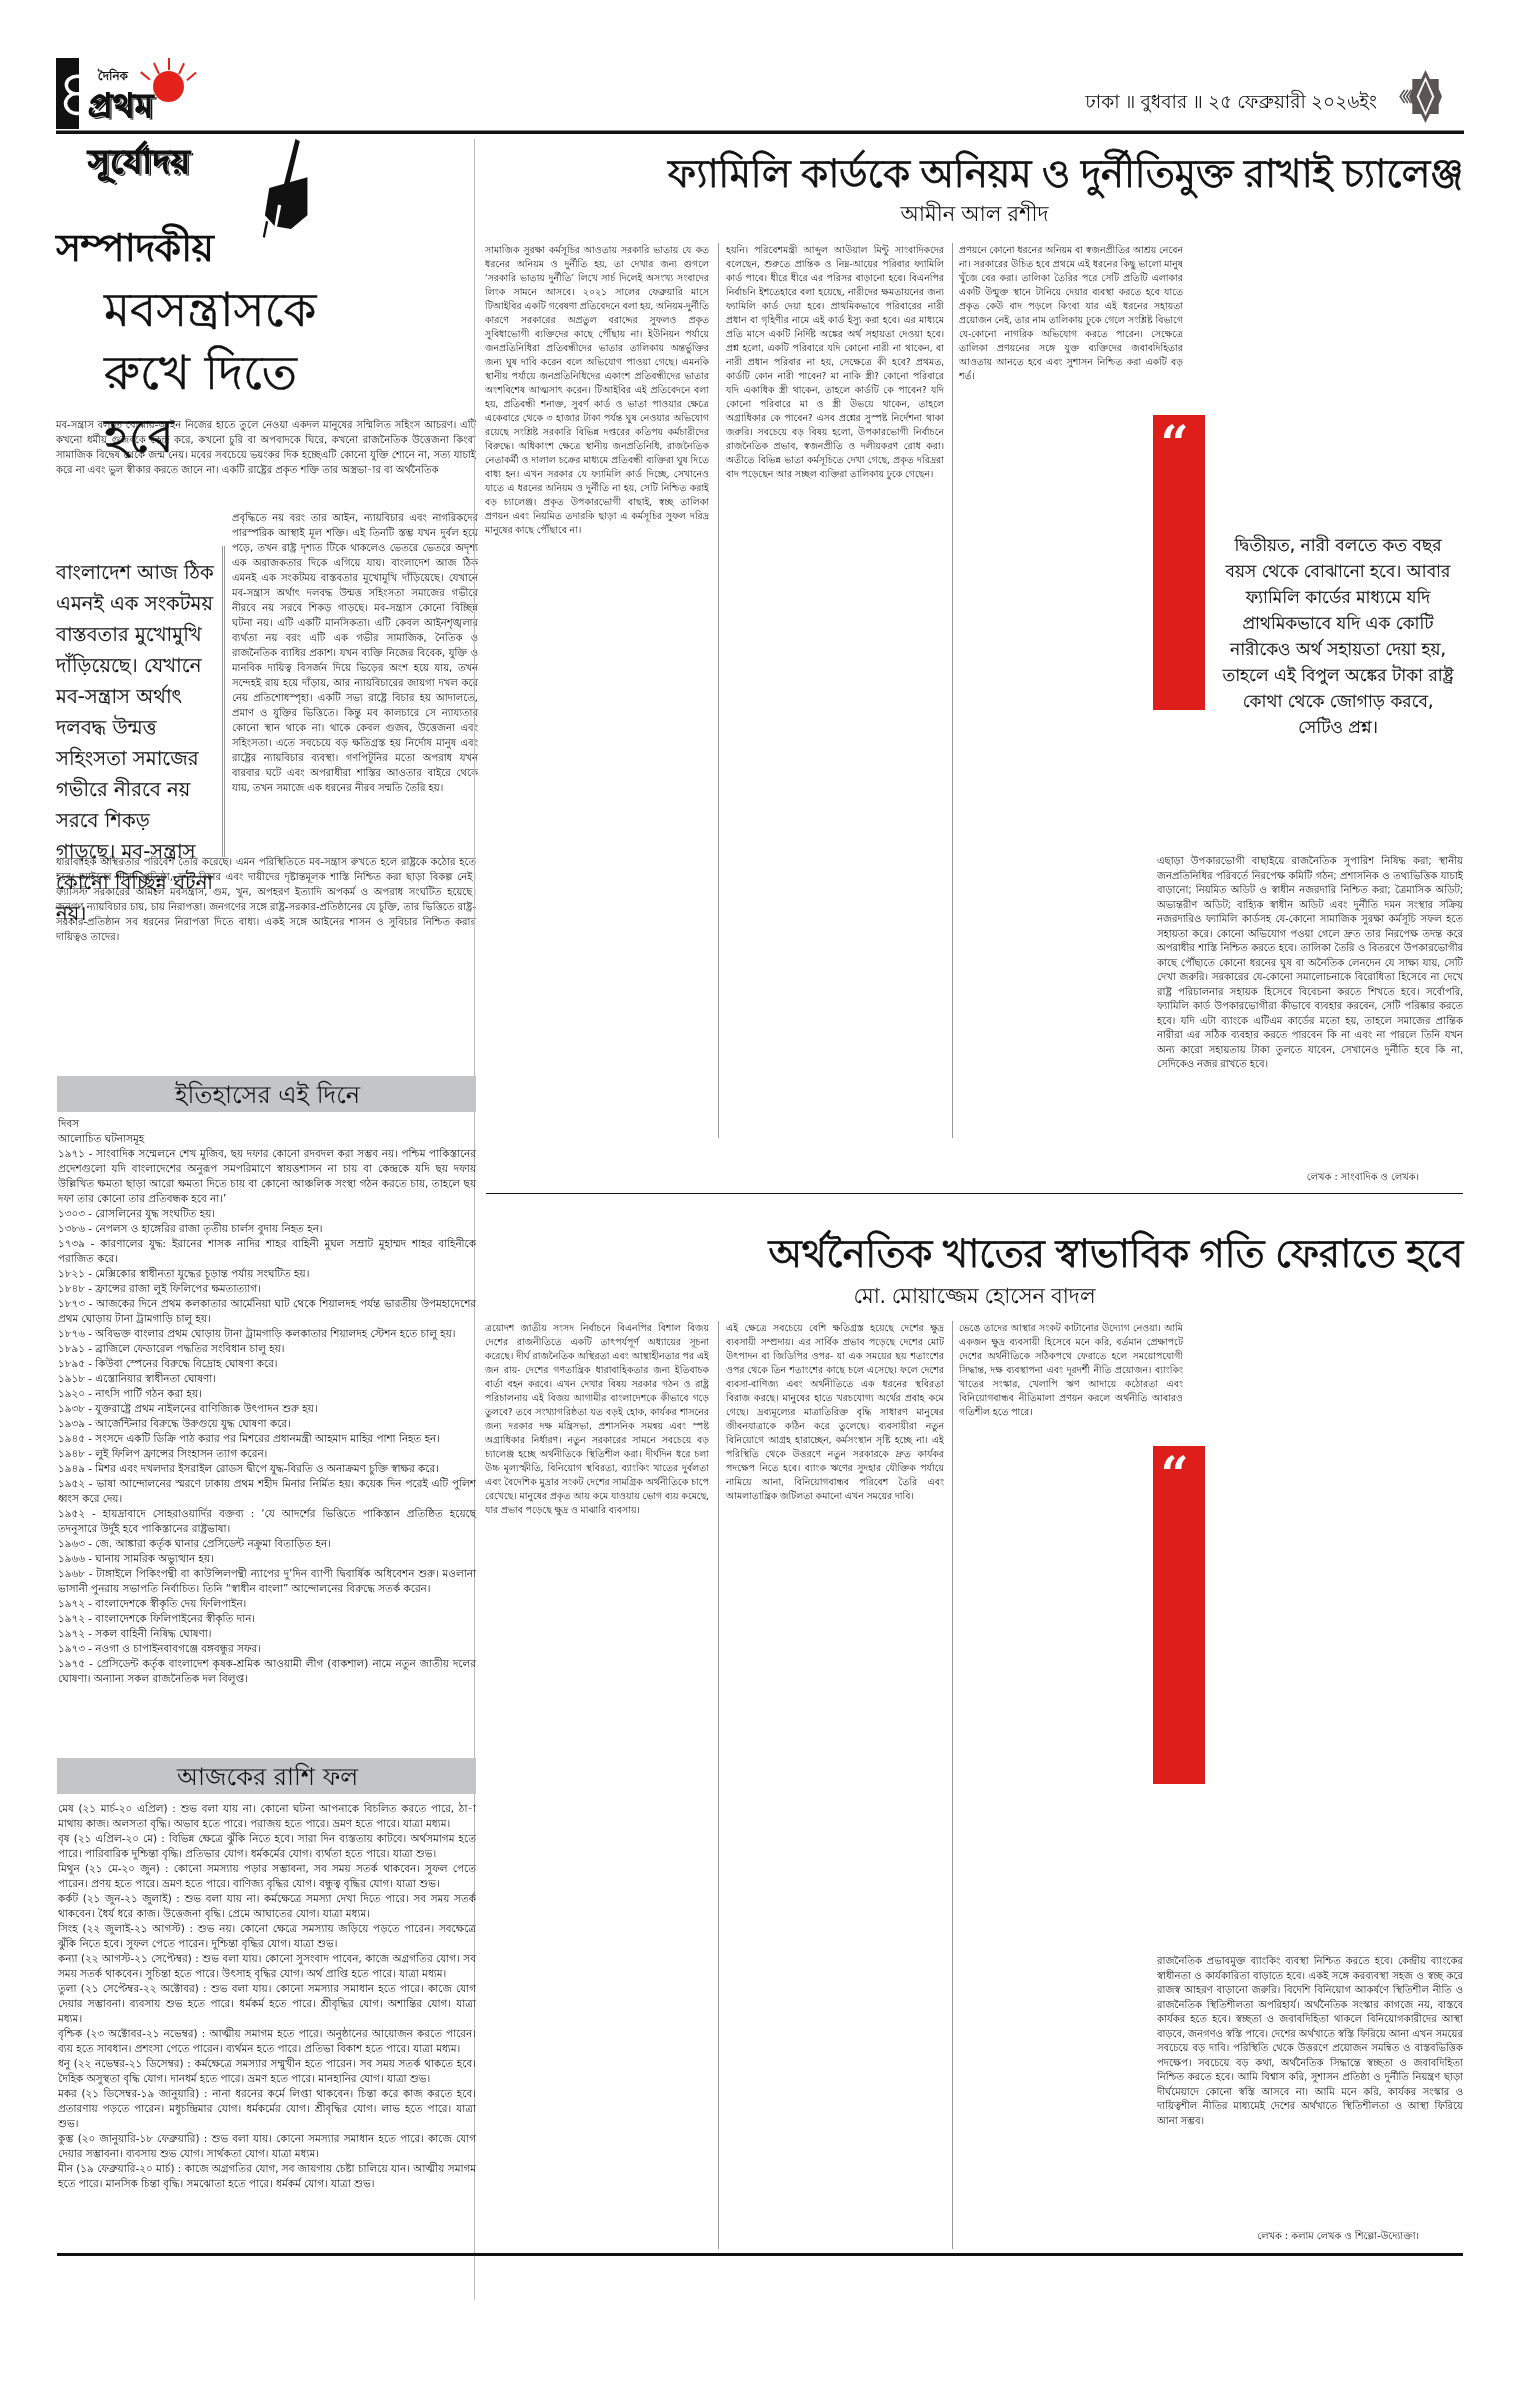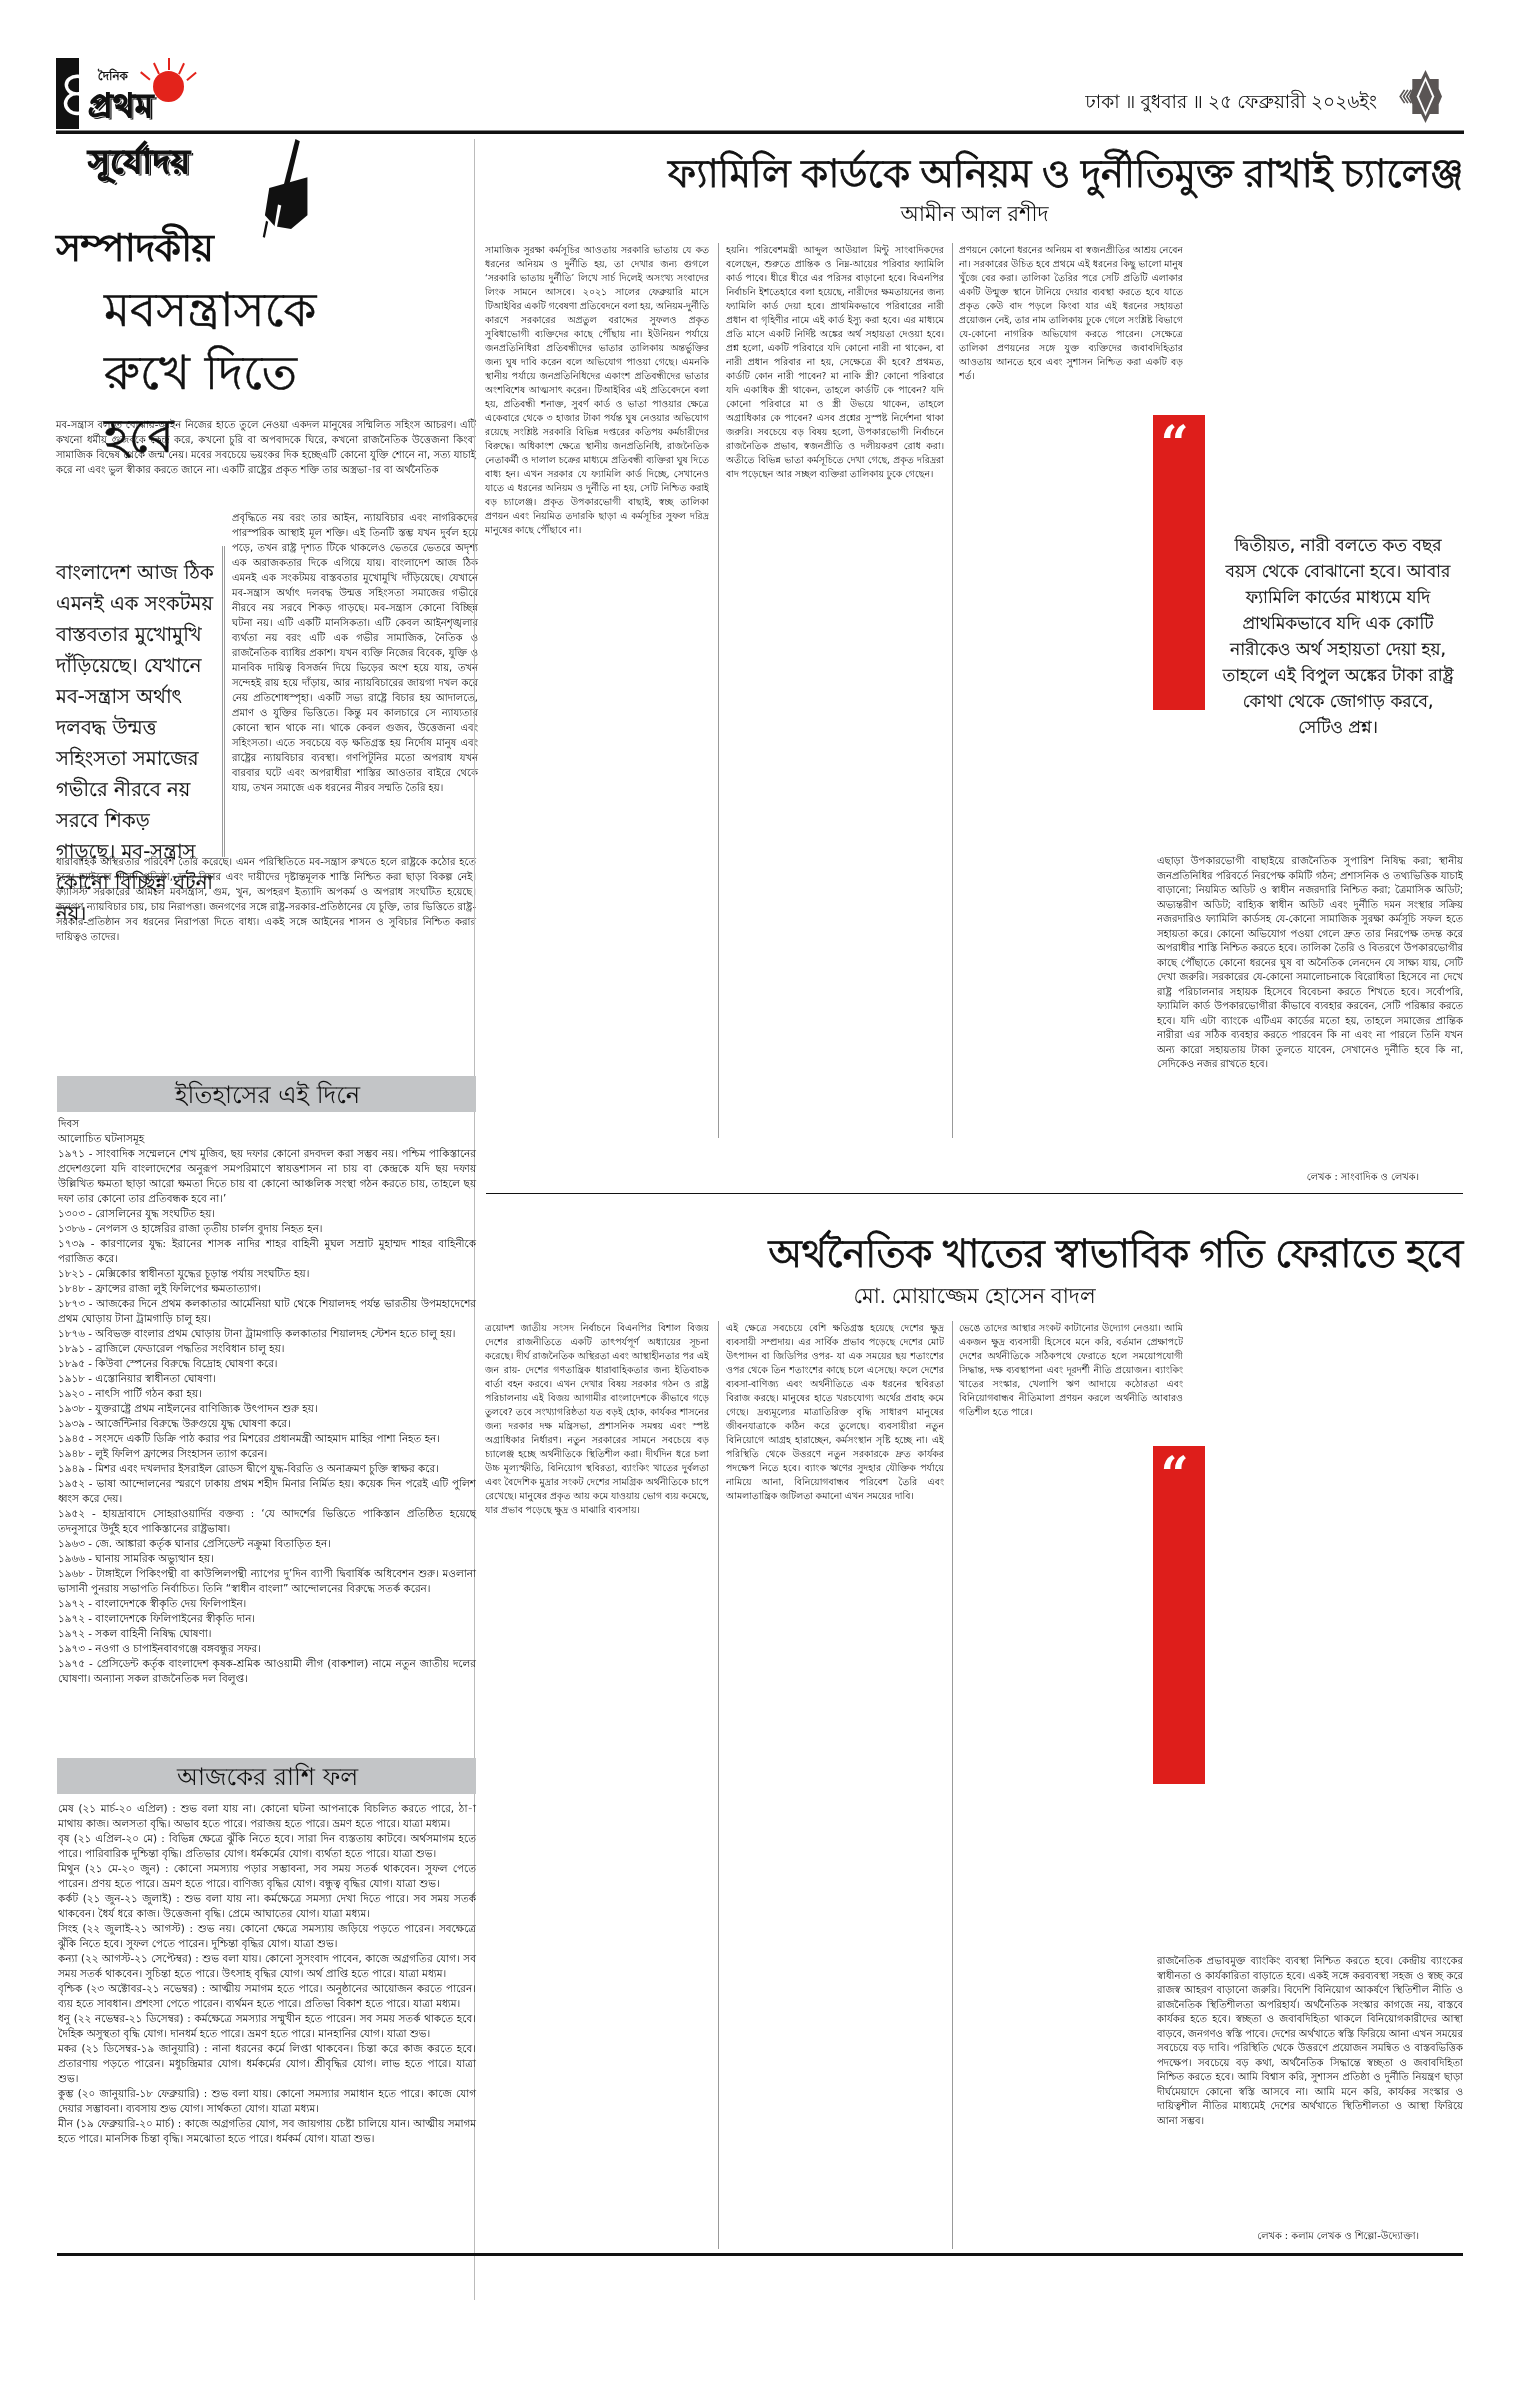--- a/index.html
+++ b/index.html
@@ -135,20 +135,21 @@
   <span class="t">আজকের রাশি ফল</span>
   <span class="line"></span>
 </div>
 <div class="list" id="horoscope-list" style="top:1801px;">
     <p><span>মেষ (২১ মার্চ-২০ এপ্রিল) :</span><span> শুভ বলা যায় না। কোনো ঘটনা আপনাকে বিচলিত করতে পারে, ঠা-া মাথায় কাজ। অলসতা বৃদ্ধি। অভাব হতে পারে। পরাজয় হতে পারে। ভ্রমণ হতে পারে। যাত্রা মধ্যম।</span></p>
     <p><span>বৃষ (২১ এপ্রিল-২০ মে) :</span><span> বিভিন্ন ক্ষেত্রে ঝুঁকি নিতে হবে। সারা দিন ব্যস্ততায় কাটবে। অর্থসমাগম হতে পারে। পারিবারিক দুশ্চিন্তা বৃদ্ধি। প্রতিভার যোগ। ধর্মকর্মের যোগ। ব্যর্থতা হতে পারে। যাত্রা শুভ।</span></p>
     <p><span>মিথুন (২১ মে-২০ জুন) :</span><span> কোনো সমস্যায় পড়ার সম্ভাবনা, সব সময় সতর্ক থাকবেন। সুফল পেতে পারেন। প্রণয় হতে পারে। ভ্রমণ হতে পারে। বাণিজ্য বৃদ্ধির যোগ। বন্ধুত্ব বৃদ্ধির যোগ। যাত্রা শুভ।</span></p>
     <p><span>কর্কট (২১ জুন-২১ জুলাই) :</span><span> শুভ বলা যায় না। কর্মক্ষেত্রে সমস্যা দেখা দিতে পারে। সব সময় সতর্ক থাকবেন। ধৈর্য ধরে কাজ। উত্তেজনা বৃদ্ধি। প্রেমে আঘাতের যোগ। যাত্রা মধ্যম।</span></p>
     <p><span>সিংহ (২২ জুলাই-২১ আগস্ট) :</span><span> শুভ নয়। কোনো ক্ষেত্রে সমস্যায় জড়িয়ে পড়তে পারেন। সবক্ষেত্রে ঝুঁকি নিতে হবে। সুফল পেতে পারেন। দুশ্চিন্তা বৃদ্ধির যোগ। যাত্রা শুভ।</span></p>
     <p><span>কন্যা (২২ আগস্ট-২১ সেপ্টেম্বর) :</span><span> শুভ বলা যায়। কোনো সুসংবাদ পাবেন, কাজে অগ্রগতির যোগ। সব সময় সতর্ক থাকবেন। সুচিন্তা হতে পারে। উৎসাহ বৃদ্ধির যোগ। অর্থ প্রাপ্তি হতে পারে। যাত্রা মধ্যম।</span></p>
+    <p><span>তুলা (২১ সেপ্টেম্বর-২২ অক্টোবর) :</span><span> শুভ বলা যায়। কোনো সমস্যার সমাধান হতে পারে। কাজে যোগ দেয়ার সম্ভাবনা। ব্যবসায় শুভ হতে পারে। ধর্মকর্ম হতে পারে। শ্রীবৃদ্ধির যোগ। অশান্তির যোগ। যাত্রা মধ্যম।</span></p>
     <p><span>বৃশ্চিক (২৩ অক্টোবর-২১ নভেম্বর) :</span><span> আত্মীয় সমাগম হতে পারে। অনুষ্ঠানের আয়োজন করতে পারেন। ব্যয় হতে সাবধান। প্রশংসা পেতে পারেন। ব্যর্থমন হতে পারে। প্রতিভা বিকাশ হতে পারে। যাত্রা মধ্যম।</span></p>
     <p><span>ধনু (২২ নভেম্বর-২১ ডিসেম্বর) :</span><span> কর্মক্ষেত্রে সমস্যার সম্মুখীন হতে পারেন। সব সময় সতর্ক থাকতে হবে। দৈহিক অসুস্থতা বৃদ্ধি যোগ। দানধর্ম হতে পারে। ভ্রমণ হতে পারে। মানহানির যোগ। যাত্রা শুভ।</span></p>
     <p><span>মকর (২১ ডিসেম্বর-১৯ জানুয়ারি) :</span><span> নানা ধরনের কর্মে লিপ্তা থাকবেন। চিন্তা করে কাজ করতে হবে। প্রতারণায় পড়তে পারেন। মধুচন্দ্রিমার যোগ। ধর্মকর্মের যোগ। শ্রীবৃদ্ধির যোগ। লাভ হতে পারে। যাত্রা শুভ।</span></p>
     <p><span>কুম্ভ (২০ জানুয়ারি-১৮ ফেব্রুয়ারি) :</span><span> শুভ বলা যায়। কোনো সমস্যার সমাধান হতে পারে। কাজে যোগ দেয়ার সম্ভাবনা। ব্যবসায় শুভ যোগ। সার্থকতা যোগ। যাত্রা মধ্যম।</span></p>
     <p><span>মীন (১৯ ফেব্রুয়ারি-২০ মার্চ) :</span><span> কাজে অগ্রগতির যোগ, সব জায়গায় চেষ্টা চালিয়ে যান। আত্মীয় সমাগম হতে পারে। মানসিক চিন্তা বৃদ্ধি। সমঝোতা হতে পারে। ধর্মকর্ম যোগ। যাত্রা শুভ।</span></p>
   </div>
 
 <div class="bottom-rule"></div>
 
 <div class="art-title" style="top:143px;">ফ্যামিলি কার্ডকে অনিয়ম ও দুর্নীতিমুক্ত রাখাই চ্যালেঞ্জ</div>

